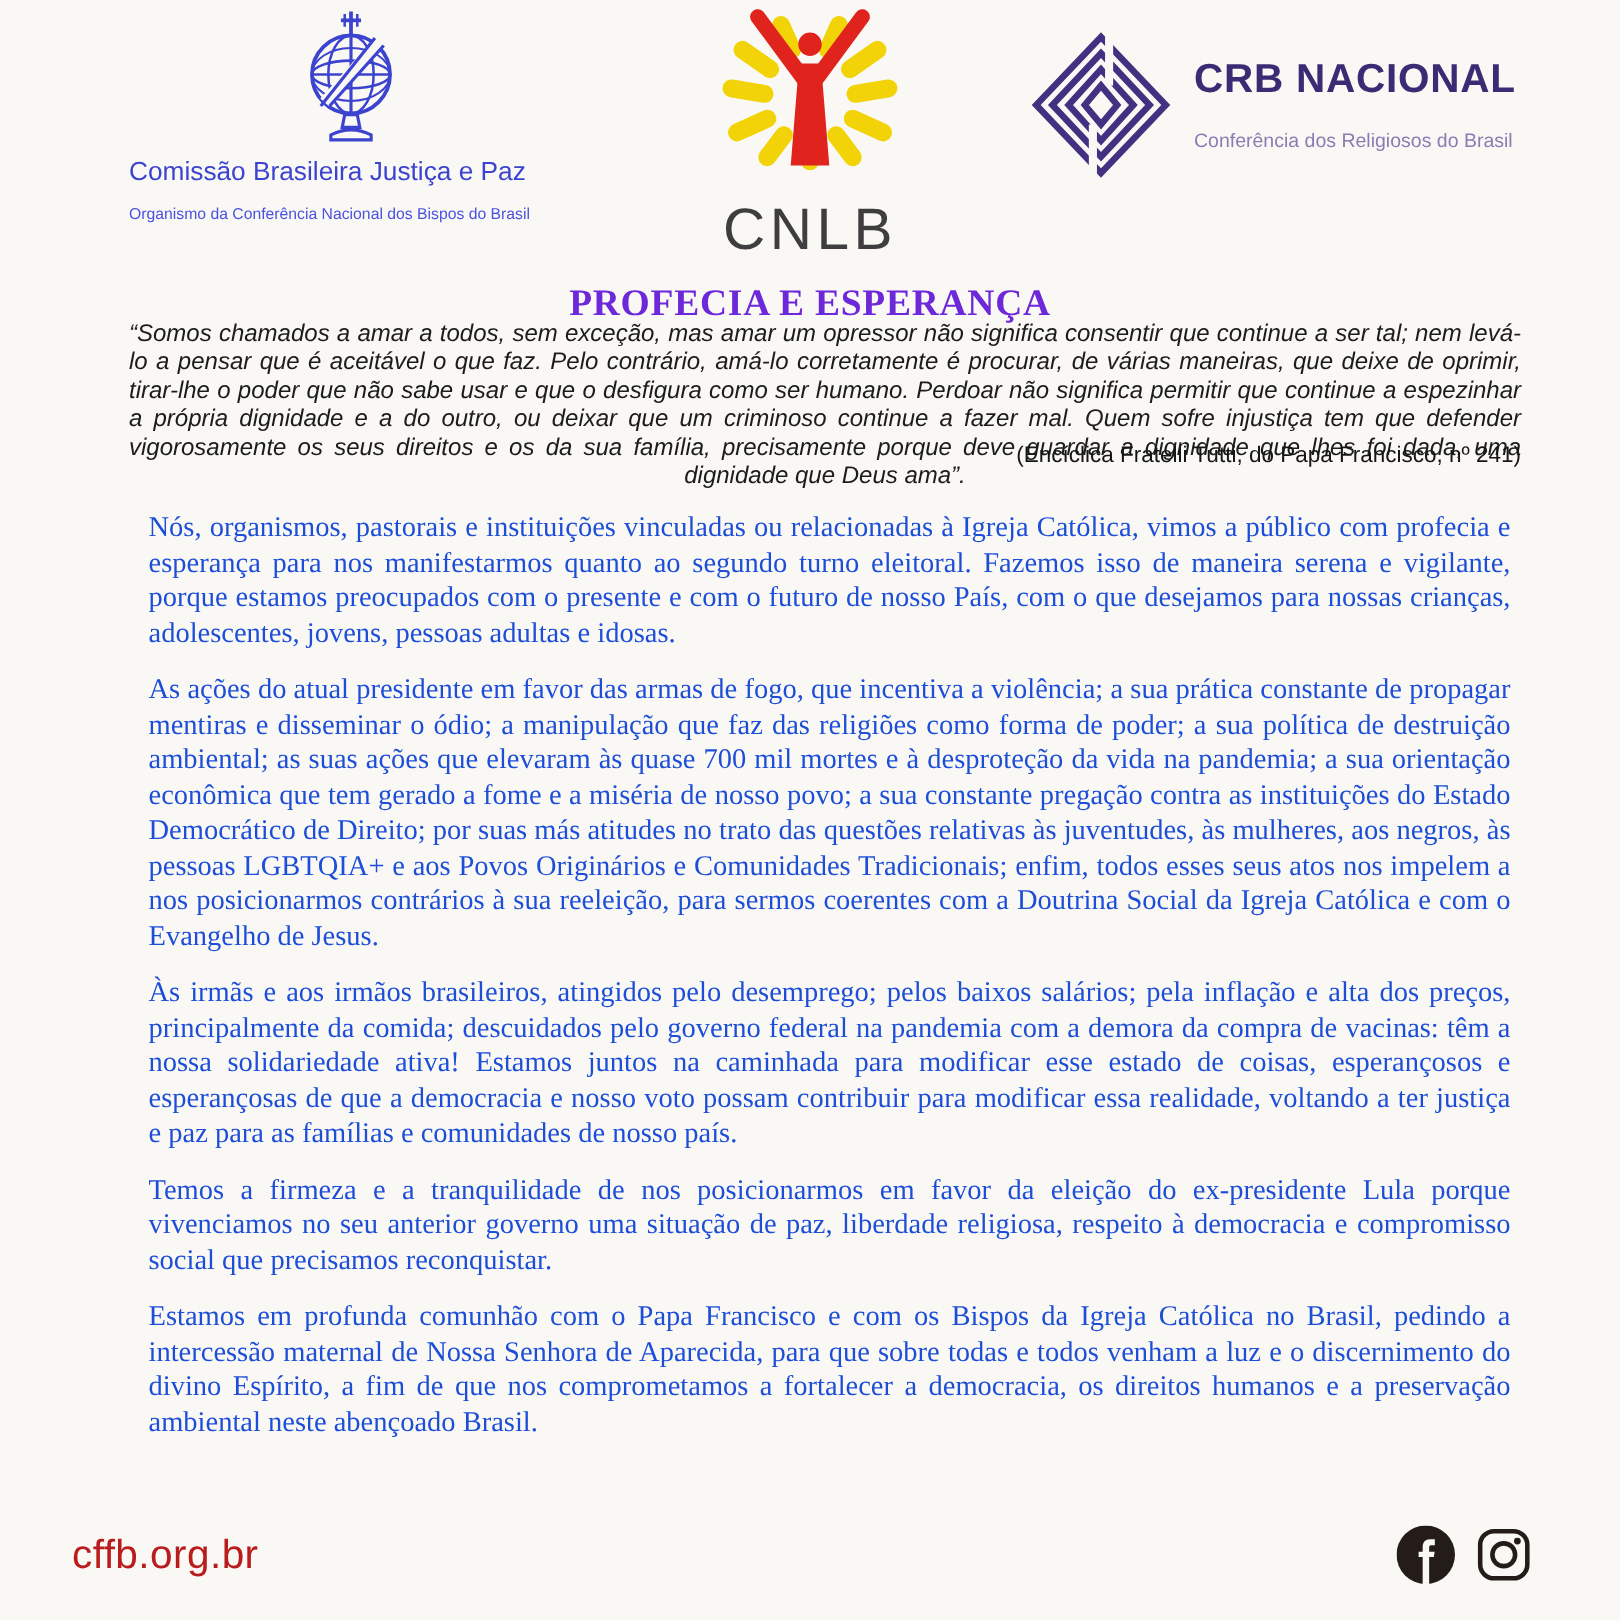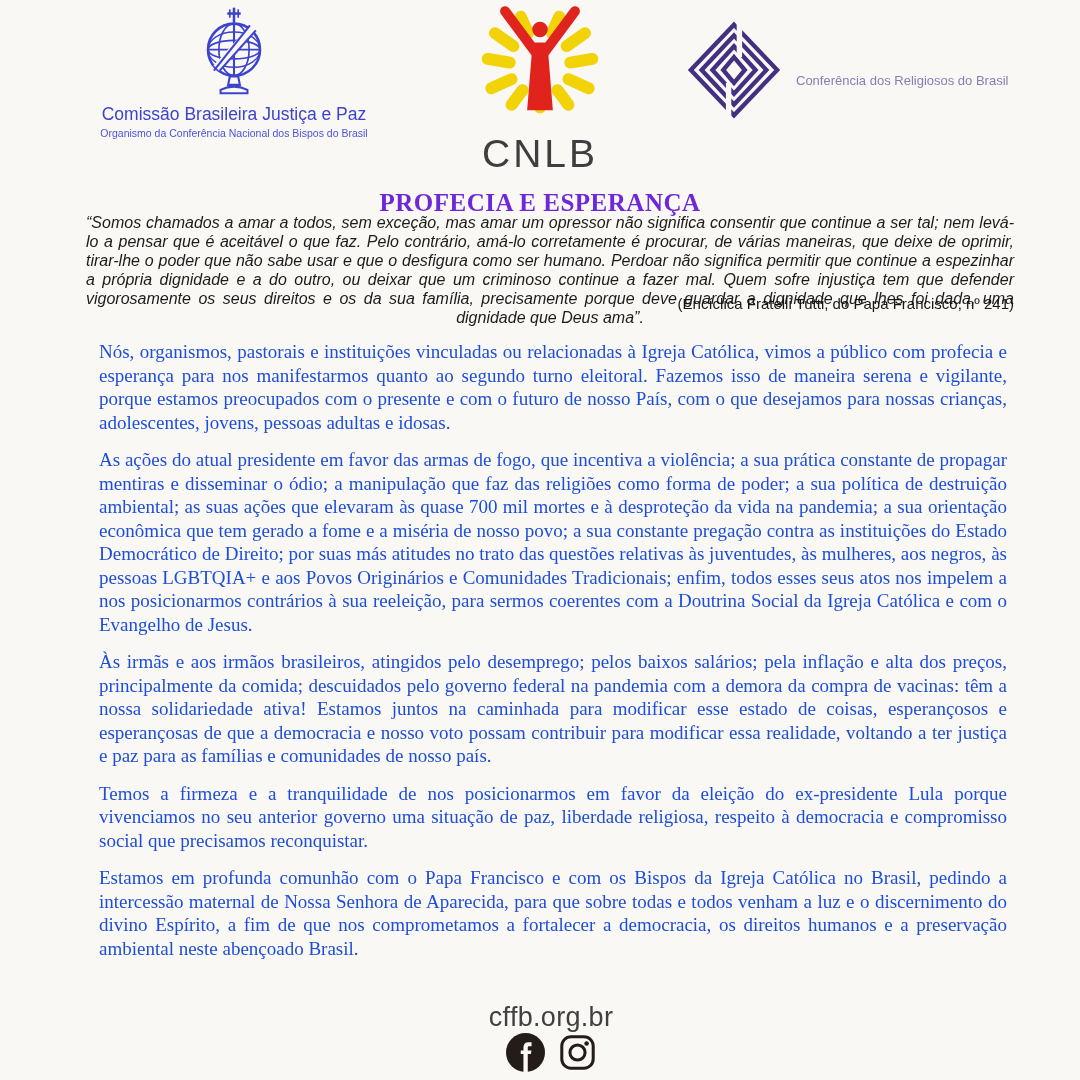--- a/index.html
+++ b/index.html
@@ -4,24 +4,24 @@
 <style>
   html,body{margin:0;padding:0;}
   body{
     width:1080px;height:1080px;position:relative;overflow:hidden;
     background:#faf8f4;
     font-family:"Liberation Serif", serif;
     color:#141414;
   }
   
   .logos{position:absolute;top:0;left:0;right:0;height:168px;}
-  .cbjp{position:absolute;left:86px;top:6px;width:296px;text-align:center;}
+  .cbjp{position:absolute;left:86px;top:6px;width:296px;}
   .cbjp .icon{height:94px;display:flex;justify-content:center;}
   .cbjp-title{font-family:"Liberation Sans",sans-serif;font-size:17.5px;color:#3c43cf;margin-top:4px;}
-  .cbjp-sub{font-family:"Liberation Sans",sans-serif;font-size:10.5px;color:#4a52e0;margin-top:2px;}
+  .cbjp-sub{font-family:"Liberation Sans",sans-serif;font-size:10.5px;color:#4a52e0;margin-top:12px;}
   .cnlb{position:absolute;left:462px;top:2px;width:156px;text-align:center;}
   .cnlb .icon{height:112px;display:flex;justify-content:center;}
   .cnlb-label{font-family:"Liberation Sans",sans-serif;font-size:39px;letter-spacing:3px;color:#3e3e3e;line-height:1.05;margin-top:20px;}
   .crb{position:absolute;left:678px;top:16px;width:336px;display:flex;align-items:center;}
   .crb .icon{width:112px;height:108px;flex:0 0 auto;}
   .crb-text{margin-left:6px;}
   .crb-title{font-family:"Liberation Sans",sans-serif;font-weight:bold;font-size:27px;letter-spacing:.5px;color:#3b2a74;line-height:1;}
   .crb-sub{font-family:"Liberation Sans",sans-serif;font-size:13px;color:#8a7cb4;margin-top:20px;}
   
   .doc-title{position:absolute;top:172px;left:0;right:0;text-align:center;
@@ -30,22 +30,22 @@
     font-family:"Liberation Sans",sans-serif;font-style:italic;
     font-size:16px;line-height:19px;color:#1c1c1c;
     text-align:justify;text-align-last:center;}
   .quote-attr{position:absolute;top:295px;left:86px;width:928px;text-align:right;
     font-family:"Liberation Sans",sans-serif;font-size:15px;color:#161616;}
   .body-text{position:absolute;top:340px;left:99px;width:908px;}
   .body-text p{margin:0 0 14px 0;font-size:19px;line-height:23.5px;text-align:justify;color:#1d4ed8;}
   
   .footer{position:absolute;left:0;right:0;bottom:0;height:78px;
     display:flex;align-items:center;justify-content:space-between;
-    padding:0 58px 10px 80px;box-sizing:border-box;
-    font-family:"Liberation Sans",sans-serif;color:#404040;flex-direction:column;}
+    padding:0 58px 10px 48px;box-sizing:border-box;
+    font-family:"Liberation Sans",sans-serif;color:#b91c1c;}
   .website{font-size:27px;font-weight:500;letter-spacing:.3px;}
   .social{display:flex;align-items:center;gap:13px;}
   .handle{font-size:27px;font-weight:500;letter-spacing:.3px;margin-right:4px;}
   .sicon{width:39px;height:39px;display:block;}
 </style>
 </head>
 <body>
 
 <div class="logos">
 
@@ -113,20 +113,21 @@
           <path d="M50 8 L90 50 L50 92 L10 50 Z"></path>
           <path d="M50 18 L80 50 L50 82 L20 50 Z"></path>
           <path d="M50 28 L70 50 L50 72 L30 50 Z"></path>
           <path d="M50 38 L60 50 L50 62 L40 50 Z"></path>
         </g>
         <line x1="55" y1="4" x2="55" y2="38" stroke="#faf8f4" stroke-width="5"></line>
         <line x1="45" y1="62" x2="45" y2="96" stroke="#faf8f4" stroke-width="5"></line>
       </svg>
     </div>
     <div class="crb-text">
+      <div class="crb-title">CRB NACIONAL</div>
       <div class="crb-sub">Conferência dos Religiosos do Brasil</div>
     </div>
   </div>
 
 </div>
 
 <h1 class="doc-title">PROFECIA E ESPERANÇA</h1>
 
 <div class="quote">“Somos chamados a amar a todos, sem exceção, mas amar um opressor não significa consentir que continue a ser tal; nem levá-lo a pensar que é aceitável o que faz. Pelo contrário, amá-lo corretamente é procurar, de várias maneiras, que deixe de oprimir, tirar-lhe o poder que não sabe usar e que o desfigura como ser humano. Perdoar não significa permitir que continue a espezinhar a própria dignidade e a do outro, ou deixar que um criminoso continue a fazer mal. Quem sofre injustiça tem que defender vigorosamente os seus direitos e os da sua família, precisamente porque deve guardar a dignidade que lhes foi dada, uma dignidade que Deus ama”.</div>
 <div class="quote-attr">(Encíclica Fratelli Tutti, do Papa Francisco, nº 241)</div>

